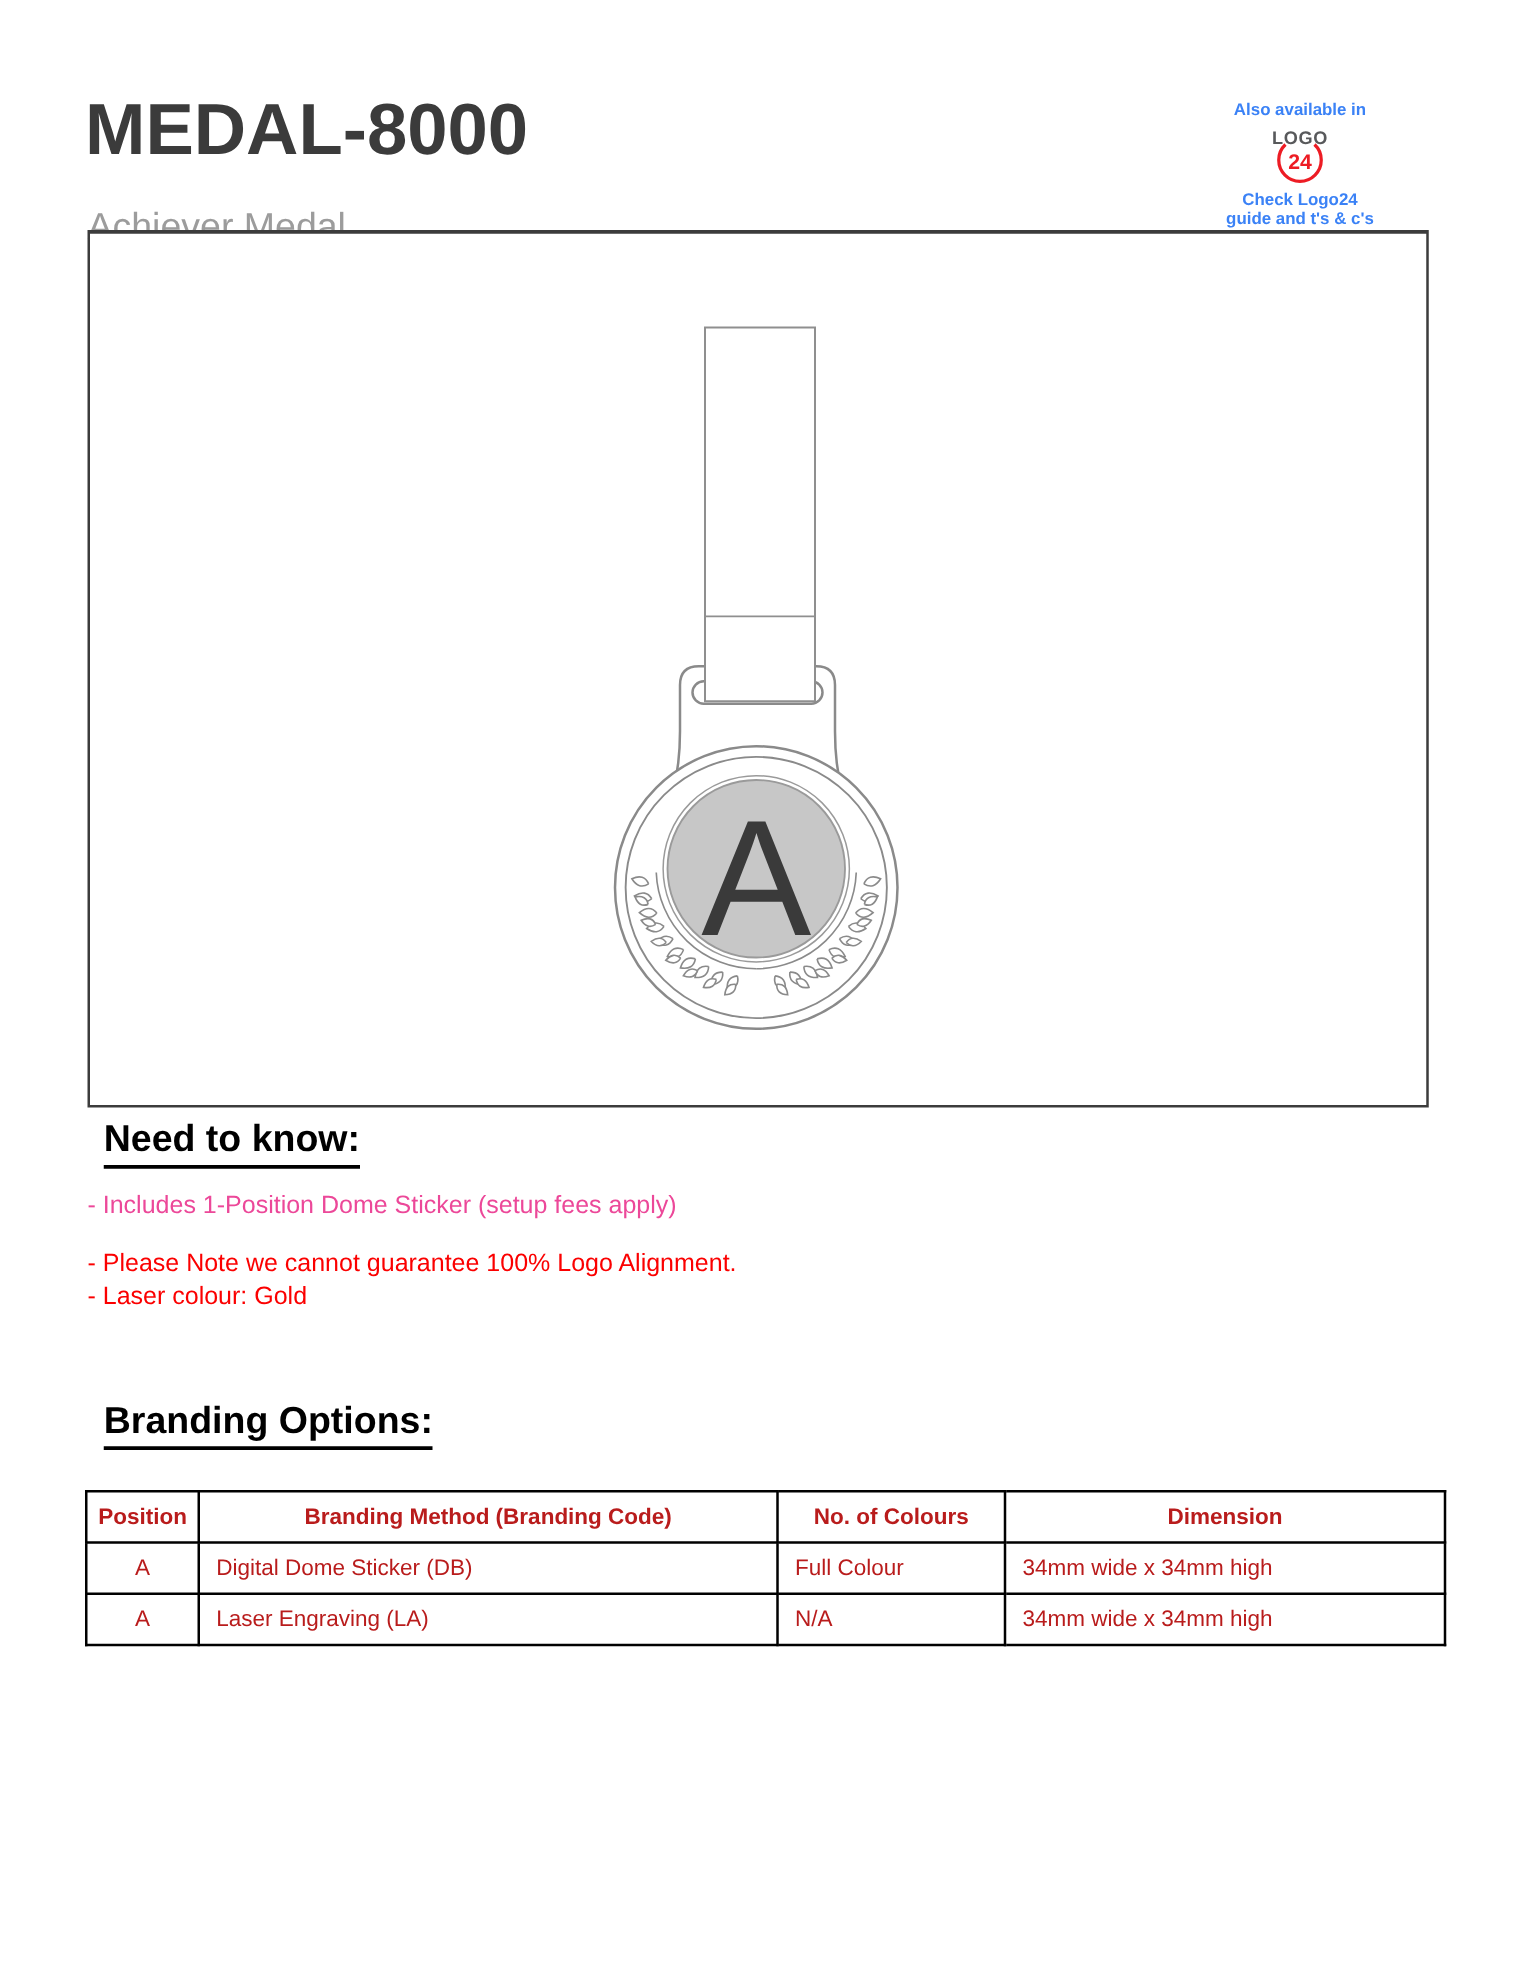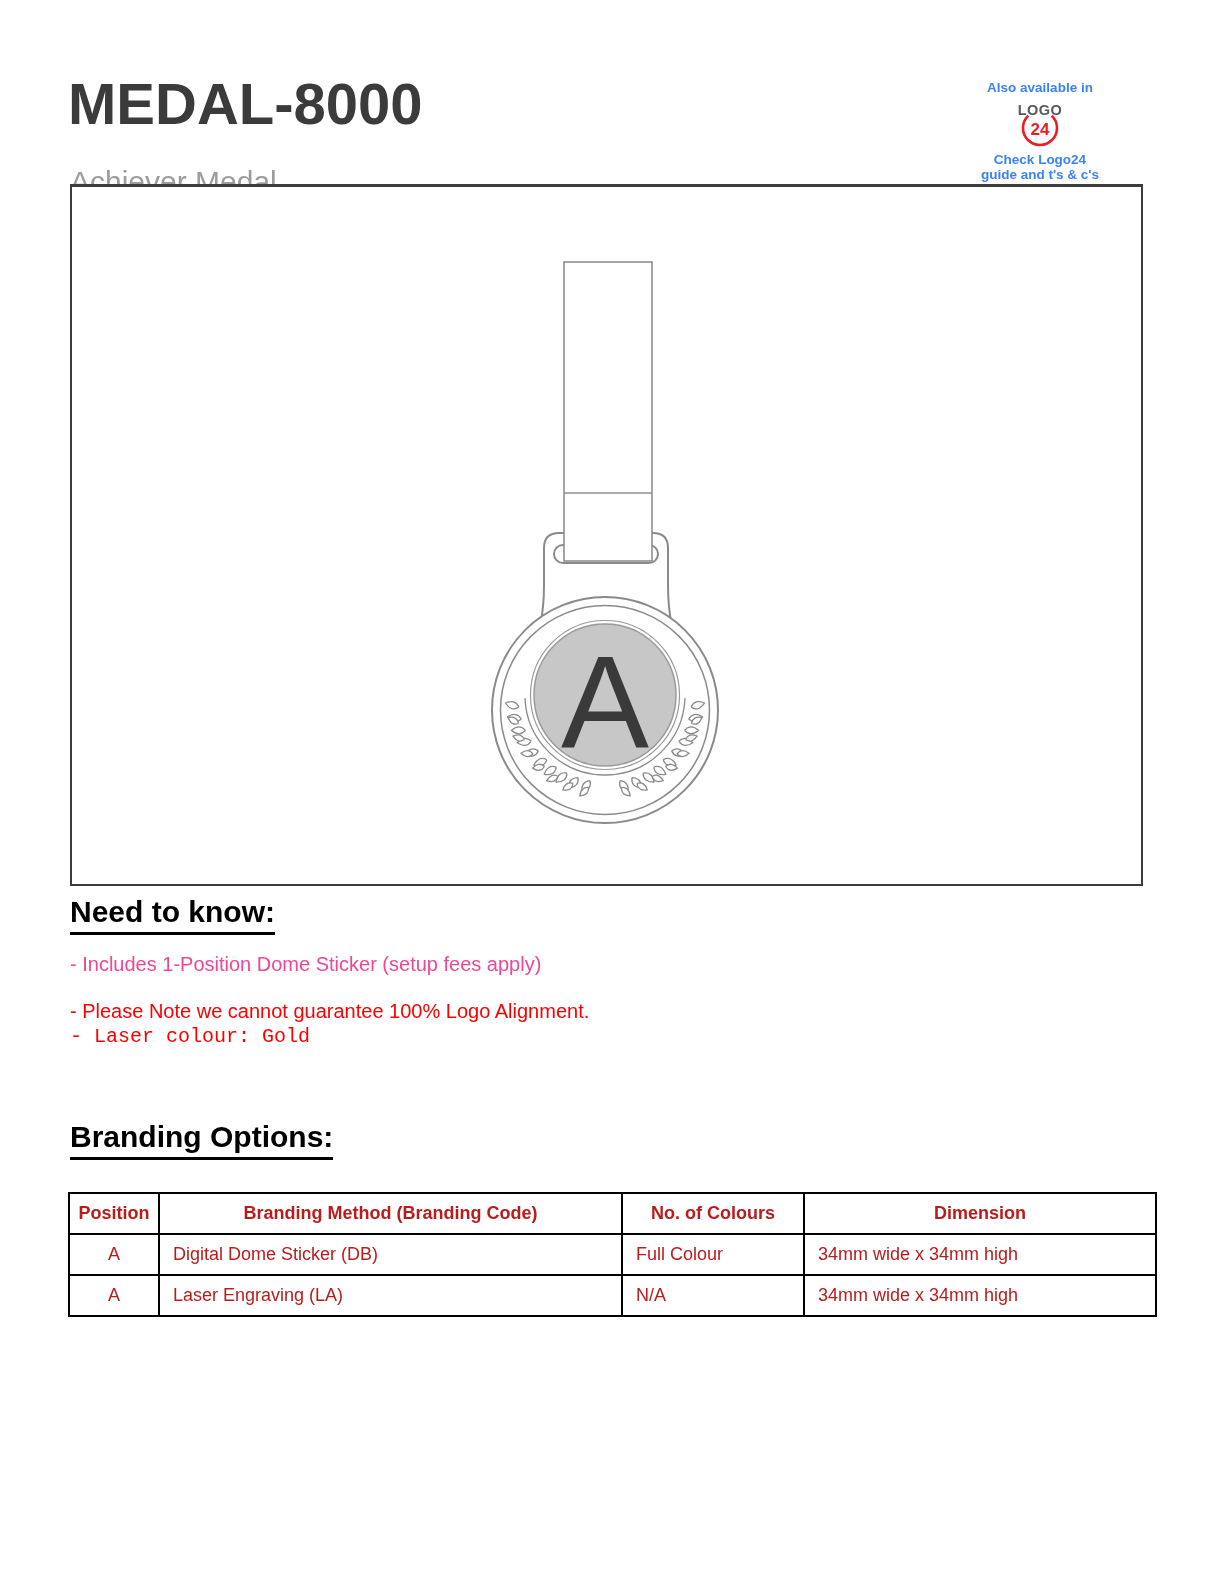--- a/index.html
+++ b/index.html
@@ -32,21 +32,21 @@
   
   .preview-box{
     left:70px;top:184px;width:1069px;height:697px;
     border:2px solid #3c3c3c;border-top-width:3px;
     background:#ffffff;box-sizing:content-box;
   }
 
   
   .section-heading{
     font-size:30px;font-weight:bold;color:#000000;
-    border-bottom:3px solid #000;padding-bottom:3px;display:inline-block;
+    border-bottom:3px solid #000;padding-bottom:3px;display:inline-block;margin-left:13px;
   }
   .h-need{left:70px;top:895px;}
   .h-brand{left:70px;top:1120px;}
 
   
   .note{left:70px;font-size:20px;color:#ec4899;line-height:26px;white-space:pre;}
   .note1{top:951px;}
   .note2{top:998px;}
   .note3{top:1024px;}
 
@@ -129,21 +129,21 @@
 
     <circle cx="533" cy="508" r="74.5" fill="none" stroke="#9a9a9a" stroke-width="1.2"></circle>
     <circle cx="533" cy="508" r="71" fill="#c7c7c7" stroke="#9a9a9a" stroke-width="1.5"></circle>
     <text x="533" y="561" text-anchor="middle" font-size="132" fill="#3a3a3a">A</text>
   </svg>
 </div>
 
 <div class="abs section-heading h-need">Need to know:</div>
 <div class="abs note note1">- Includes 1-Position Dome Sticker (setup fees apply)</div>
 <div class="abs note note2" style="color: rgb(251, 0, 0);">- Please Note we cannot guarantee 100% Logo Alignment.</div>
-<div class="abs note note3" style="color: rgb(251, 0, 0); font-family: Liberation Mono, monospace;">- Laser colour: Gold</div>
+<div class="abs note note3" style="color: rgb(251, 0, 0);">- Laser colour: Gold</div>
 
 <div class="abs section-heading h-brand">Branding Options:</div>
 
 <table class="abs brand-table">
   <colgroup>
     <col class="col-pos">
       <col class="col-method">
       <col class="col-colours">
       <col class="col-dim">
   </colgroup>

